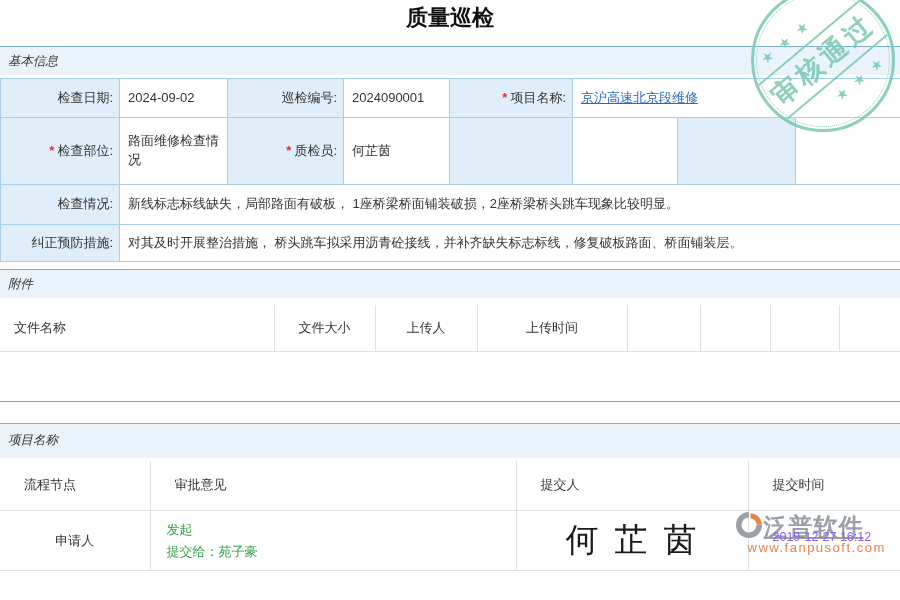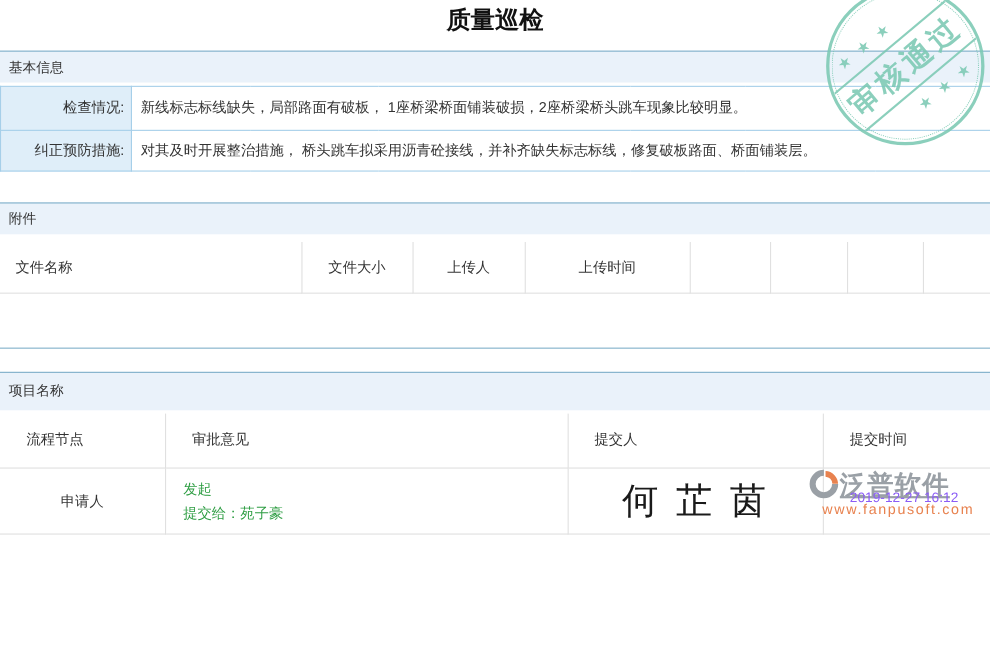--- a/index.html
+++ b/index.html
@@ -15,32 +15,32 @@
     --ink:#333;
   }
   *{margin:0;padding:0;box-sizing:border-box;}
   html,body{background:#fff;}
   body{font-family:"Liberation Sans","DejaVu Sans",sans-serif;color:var(--ink);}
   .page{position:relative;width:900px;height:600px;overflow:hidden;background:#fff;border-radius:29px;}
 
   .page-title{padding-top:3px;text-align:center;font-size:22px;font-weight:bold;color:#111;height:33px;}
 
   .section-bar{margin-top:13px;height:29px;background:var(--bar-bg);border-top:1px solid var(--teal-line);
-    font-size:12.5px;color:#333;display:flex;align-items:center;padding-left:8px;}
+    font-size:12.5px;color:#333;display:flex;align-items:center;padding-left:8px;font-style:italic;}
 
   
   table.basic{width:900px;border-collapse:collapse;table-layout:fixed;margin-top:3px;font-size:13px;}
   table.basic td{border:1px solid var(--tbl-border);vertical-align:middle;padding:3px 8px;background:#fff;line-height:1.45;}
   table.basic td.lbl{background:var(--label-bg);text-align:right;padding-right:6px;white-space:nowrap;}
   .req{color:var(--red);font-style:normal;font-weight:bold;margin-right:3px;}
   .r1{height:39px;} .r2{height:67px;} .r3{height:40px;} .r4{height:37px;} .r5{height:36px;}
   a.doclink{color:var(--link);text-decoration:underline;cursor:pointer;}
 
   
-  .attach-bar{margin-top:28px;}
+  .attach-bar{margin-top:7px;}
   table.flat{width:900px;border-collapse:collapse;table-layout:fixed;font-size:13px;margin-top:7px;}
   table.flat td{border-right:1px solid var(--gray-border);border-bottom:1px solid var(--gray-border);
     padding:4px 24px;vertical-align:middle;color:#333;}
   table.flat td:last-child{border-right:none;}
   .attach-head{height:46px;}
   .attach-head td{text-align:center;}
   .attach-head td:first-child{text-align:left;padding-left:14px;}
   .attach-empty-body{height:50px;border-bottom:1px solid var(--teal-line);}
 
   
@@ -98,20 +98,38 @@
       <col style="width:119px">
         <col style="width:108px">
         <col style="width:116px">
         <col style="width:106px">
       <col style="width:123px">
         <col style="width:105px">
         <col style="width:118px">
         <col style="width:105px">
     </colgroup>
     <tbody>
+        <tr class="r1">
+      <td class="lbl"><span>检查日期:</span></td>
+      <td>2024-09-02</td>
+      <td class="lbl"><span>巡检编号:</span></td>
+      <td>2024090001</td>
+      <td class="lbl"><i class="req">*</i><span>项目名称:</span></td>
+      <td colspan="3"><a class="doclink">京沪高速北京段维修</a></td>
+    </tr>
+    <tr class="r2">
+      <td class="lbl"><i class="req">*</i><span>检查部位:</span></td>
+      <td>路面维修检查情况</td>
+      <td class="lbl"><i class="req">*</i><span>质检员:</span></td>
+      <td>何芷茵</td>
+      <td class="lbl"></td>
+      <td></td>
+      <td class="lbl"></td>
+      <td></td>
+    </tr>
     <tr class="r3">
       <td class="lbl"><span>检查情况:</span></td>
       <td colspan="7">新线标志标线缺失，局部路面有破板， 1座桥梁桥面铺装破损，2座桥梁桥头跳车现象比较明显。</td>
     </tr>
     <tr class="r4">
       <td class="lbl"><span>纠正预防措施:</span></td>
       <td colspan="7">对其及时开展整治措施， 桥头跳车拟采用沥青砼接线，并补齐缺失标志标线，修复破板路面、桥面铺装层。</td>
     </tr>
   </tbody>
     </table>

